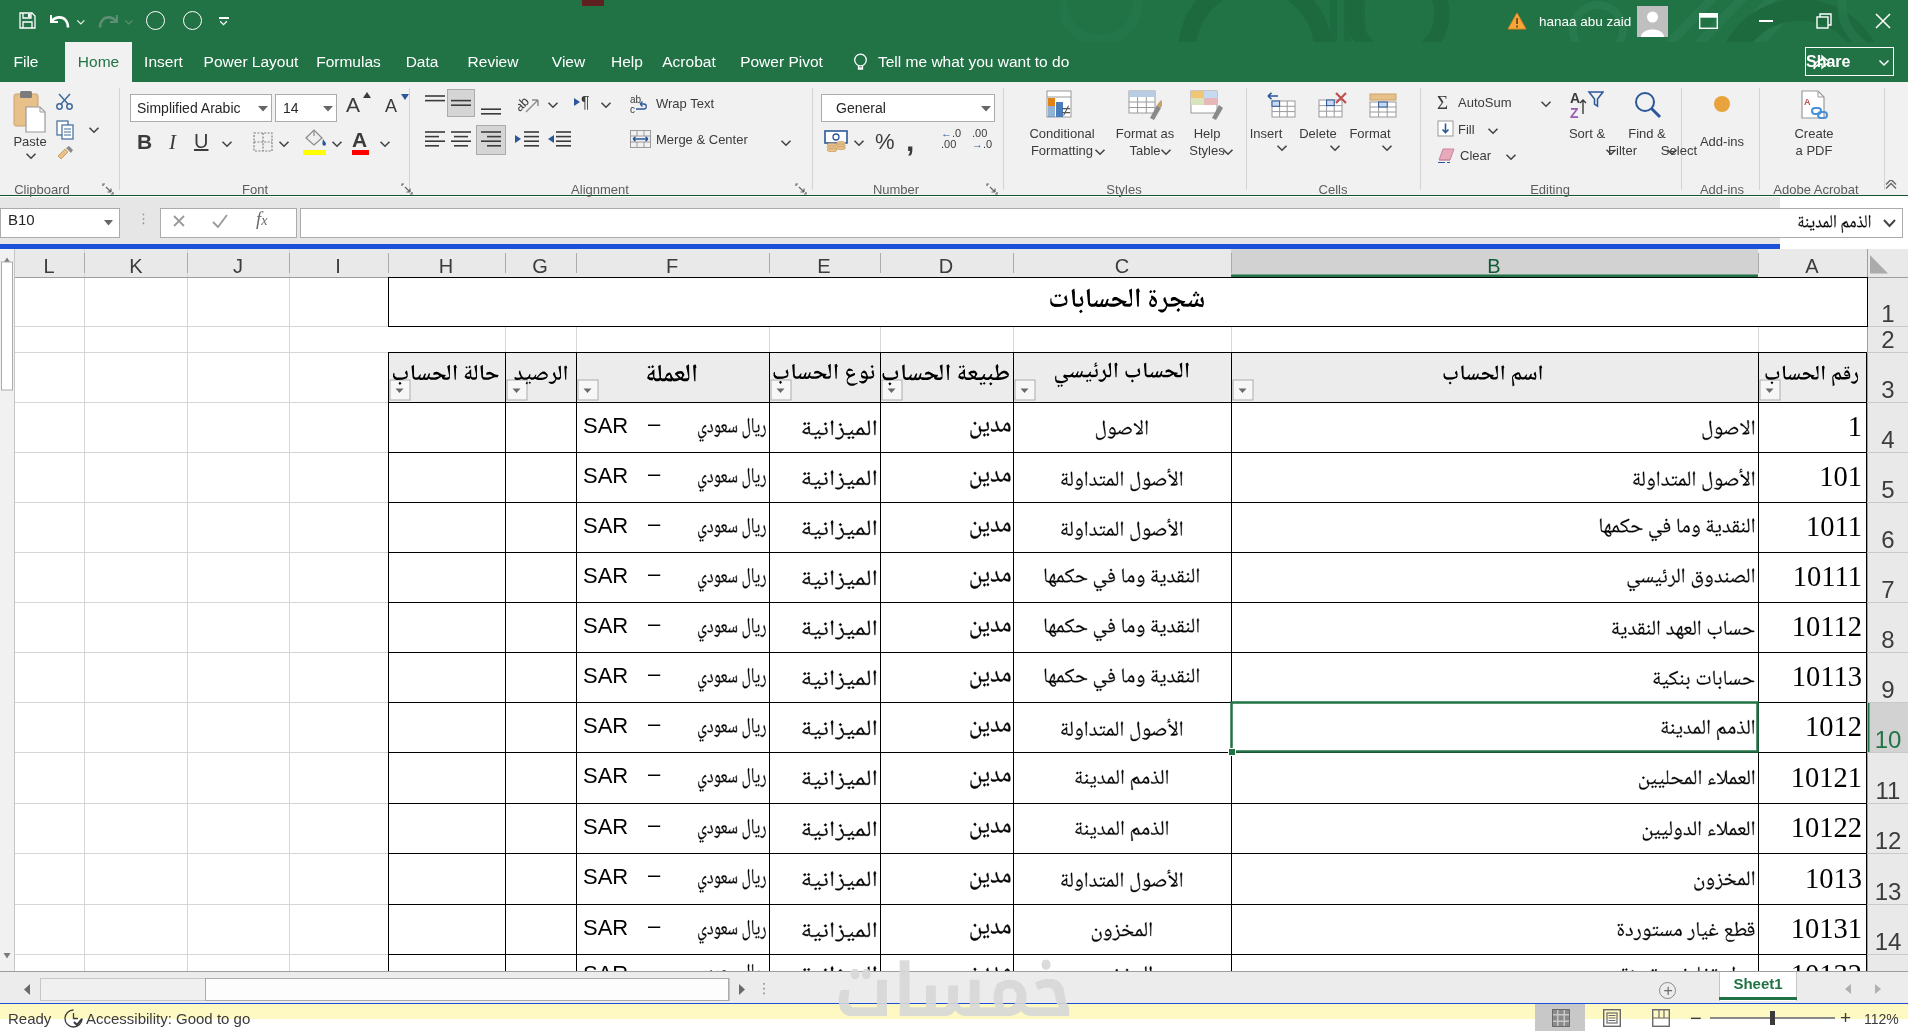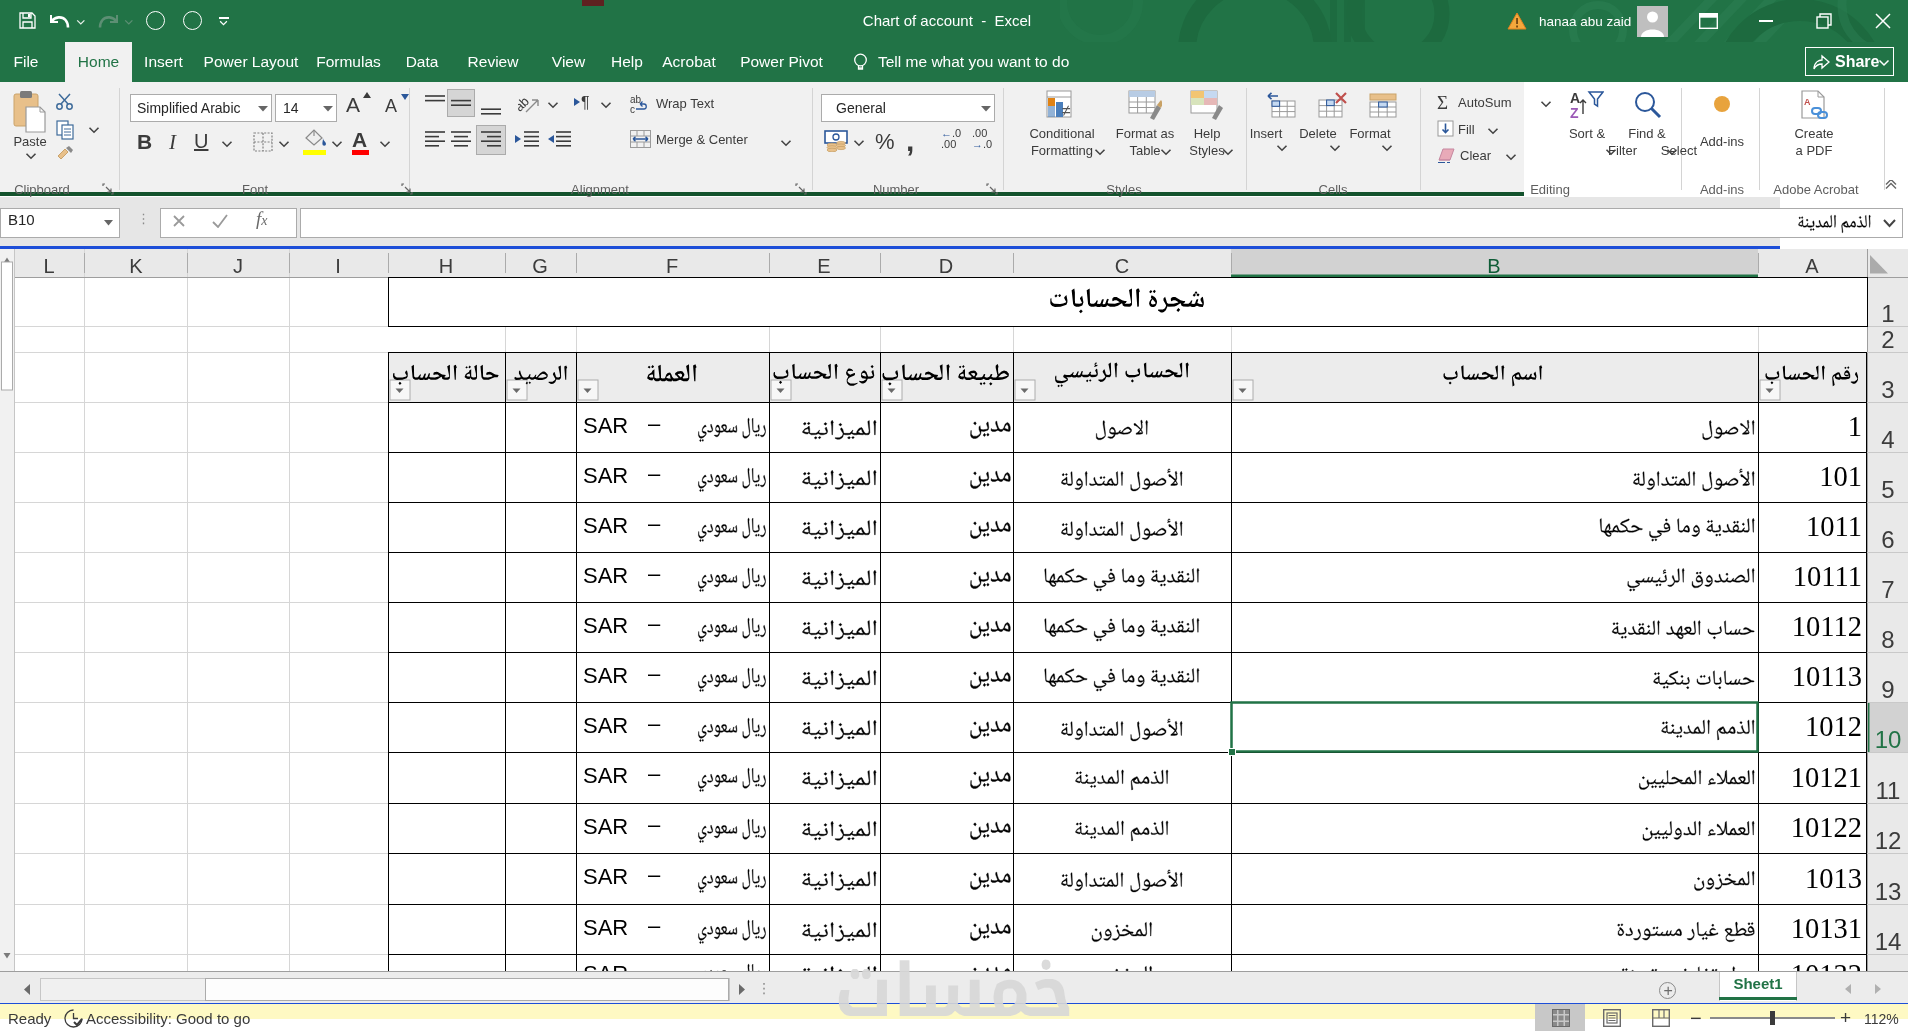--- a/index.html
+++ b/index.html
@@ -1,26 +1,26 @@
 <!DOCTYPE html>
 <html><head><meta charset="utf-8"><style>
 *{margin:0;padding:0;box-sizing:border-box}
 html,body{width:1908px;height:1031px;overflow:hidden;font-family:"Liberation Sans",sans-serif}
 .abs{position:absolute}
 .titlebar{position:absolute;left:0;top:0;width:1908px;height:42px;background:#217346;overflow:hidden}
 .tabrow{position:absolute;left:0;top:42px;width:1908px;height:40px;background:#217346}
 .tab{position:absolute;top:0;height:40px;color:#fff;font-size:15.5px;line-height:40px;text-align:center}
 .hometab{position:absolute;left:65px;top:0;width:67px;height:40px;background:#f1f1f1;color:#217346;font-size:15.5px;line-height:40px;text-align:center}
-.ribbon{position:absolute;left:0;top:82px;width:1524px;height:114px;background:#f1f1f1;border-bottom:4px solid #14532d}
+.ribbon{position:absolute;left:0;top:82px;width:1908px;height:114px;background:#f1f1f1;border-bottom:1px solid #14532d}
 .gsep{position:absolute;top:6px;height:102px;width:1px;background:#d4d4d4}
 .glabel{position:absolute;top:100px;font-size:13px;color:#5e5e5e;text-align:center;white-space:nowrap}
 .launcher{position:absolute;top:101px;width:12px;height:12px}
 .btnlabel{font-size:13px;color:#3b3b3b;white-space:nowrap}
 .combo{position:absolute;background:#fff;border:1px solid #ababab;font-size:14px;color:#262626}
-.fxbar{position:absolute;left:0;top:197px;width:1780px;height:52px;background:#e6e6e6;border-bottom:3px solid #1d4ed8}
+.fxbar{position:absolute;left:0;top:197px;width:1780px;height:52px;background:#e6e6e6;border-bottom:5px solid #1d4ed8}
 .whitebox{position:absolute;top:11px;height:30px;background:#fff;border:1px solid #ababab}
 .tabbar{position:absolute;left:0;top:971px;width:1908px;height:32px;background:#ececec;border-top:1px solid #9e9e9e}
 .statusbar{position:absolute;left:0;top:1003px;width:1908px;height:16px;background:#fef9c3;border-top:1px solid #1d4ed8}
 </style></head><body>
 <div class="titlebar">
     <svg class="abs" style="left:1060px;top:0" width="848" height="82" viewBox="0 0 848 82">
 <g fill="none" stroke="#1d6a3f" stroke-width="18">
         <circle cx="195" cy="50" r="68"></circle>
       </g>
 <g fill="none" stroke="#26784c" stroke-width="10" opacity="0.55">
@@ -74,21 +74,20 @@
     <svg class="abs" style="left:124px;top:19px" width="9.600000000000001" height="6.720000000000001" viewBox="0 0 12 8">
       <path d="M1.5 1.5 L6 6 L10.5 1.5" stroke="#5d8f74" stroke-width="1.6" fill="none"></path>
     </svg>
     <div class="abs" style="left:146px;top:11px;width:19px;height:19px;border:1.6px solid #fff;border-radius:50%"></div>
     <div class="abs" style="left:183px;top:11px;width:19px;height:19px;border:1.6px solid #fff;border-radius:50%"></div>
     <div class="abs" style="left:219px;top:17px;width:10px;height:1.8px;background:#fff"></div>
     <svg class="abs" style="left:219px;top:20px" width="9.0" height="6.3" viewBox="0 0 12 8">
       <path d="M1.5 1.5 L6 6 L10.5 1.5" stroke="#fff" stroke-width="1.6" fill="none"></path>
     </svg>
     <div class="abs" style="left:582px;top:0;width:22px;height:6px;background:#5f2120"></div>
-    <div class="abs" style="left:787px;top:0;width:320px;height:42px;line-height:42px;text-align:center;color:#fff;font-size:15px">Chart of account&nbsp;&nbsp;-&nbsp;&nbsp;Excel</div>
     <svg class="abs" style="left:1507px;top:12px" width="20" height="18" viewBox="0 0 20 18">
       <path d="M10 1 L19 17 H1 Z" fill="#f4a83c" stroke="#e0801e" stroke-width="1"></path>
       <rect x="9.1" y="6" width="1.9" height="6" fill="#7a4a11"></rect>
       <rect x="9.1" y="13.5" width="1.9" height="2" fill="#7a4a11"></rect>
     </svg>
     <div class="abs" style="left:1539px;top:14px;color:#fff;font-size:13.5px">hanaa abu zaid</div>
     <svg class="abs" style="left:1637px;top:6px" width="31" height="31" viewBox="0 0 31 31">
       <rect width="31" height="31" fill="#bfbfbf"></rect>
       <circle cx="15.5" cy="11" r="5.5" fill="#fff"></circle>
       <path d="M4 31 C4 21 27 21 27 31 Z" fill="#fff"></path>
@@ -125,21 +124,21 @@
         <circle cx="8.5" cy="7" r="5.8"></circle>
         <path d="M6.5 13 V16 H10.5 V13"></path>
         <path d="M6.5 15 H10.5"></path>
       </g>
     </svg>
     <div class="tab" style="left:878px;width:220px;text-align:left">Tell me what you want to do</div>
     <div class="abs" style="left:1805px;top:5px;width:89px;height:29px;border:1px solid #fff;color:#fff;font-size:16px;font-weight:bold;line-height:27px">
 <svg class="abs" style="left:7px;top:6px" width="17" height="16" viewBox="0 0 17 16">
         <path d="M1 15 C1 8 6 6 9 6 V2 L16 8 L9 14 V10 C6 10 3 11 1 15 Z" fill="none" stroke="#fff" stroke-width="1.3"></path>
       </svg>
-<span style="margin-left:29px">Share</span>
+<span style="">Share</span>
 <svg class="abs" style="left:72px;top:11px" width="12" height="8" viewBox="0 0 12 8">
         <path d="M1.5 1.5 L6 6 L10.5 1.5" stroke="#fff" stroke-width="1.5" fill="none"></path>
       </svg></div>
   </div>
 <div class="ribbon">
     <div class="gsep" style="left:119px"></div>
     <div class="gsep" style="left:409px"></div>
     <div class="gsep" style="left:812px"></div>
     <div class="gsep" style="left:1003px"></div>
     <div class="gsep" style="left:1246px"></div>

